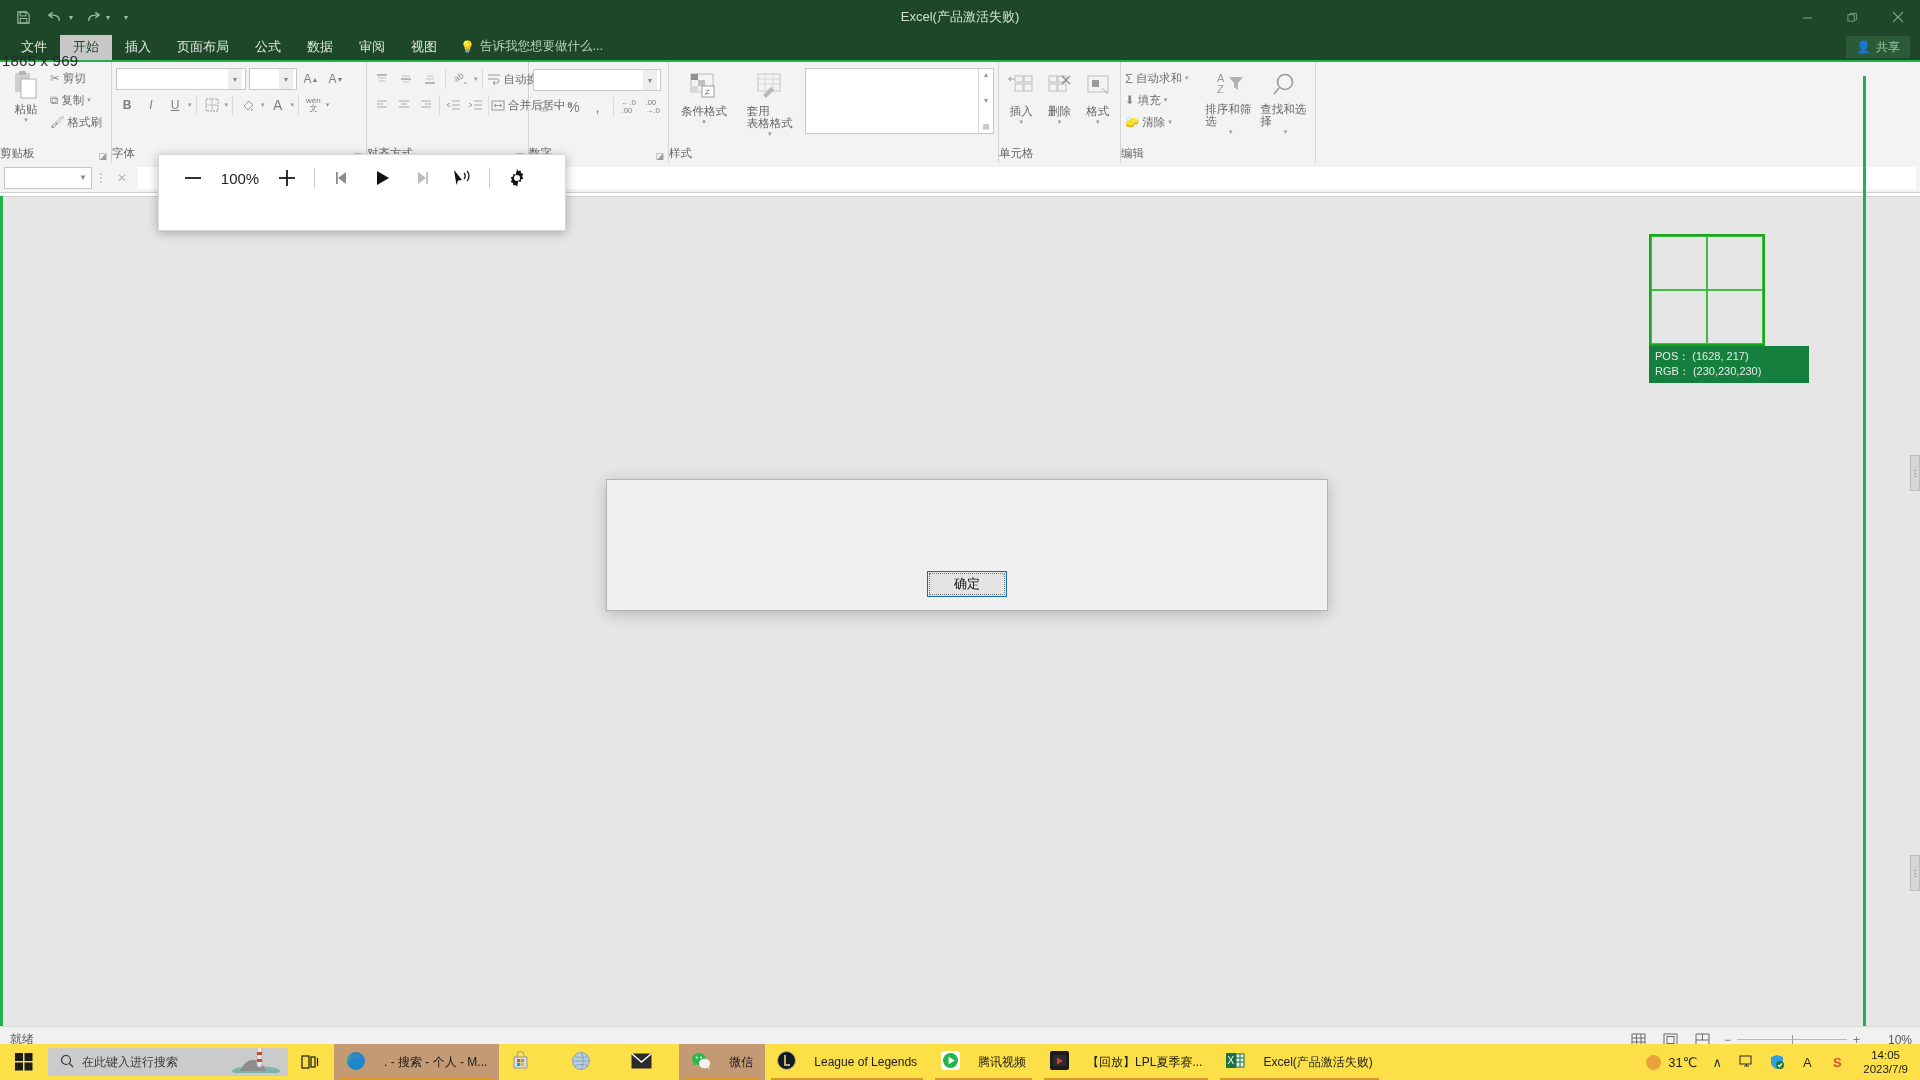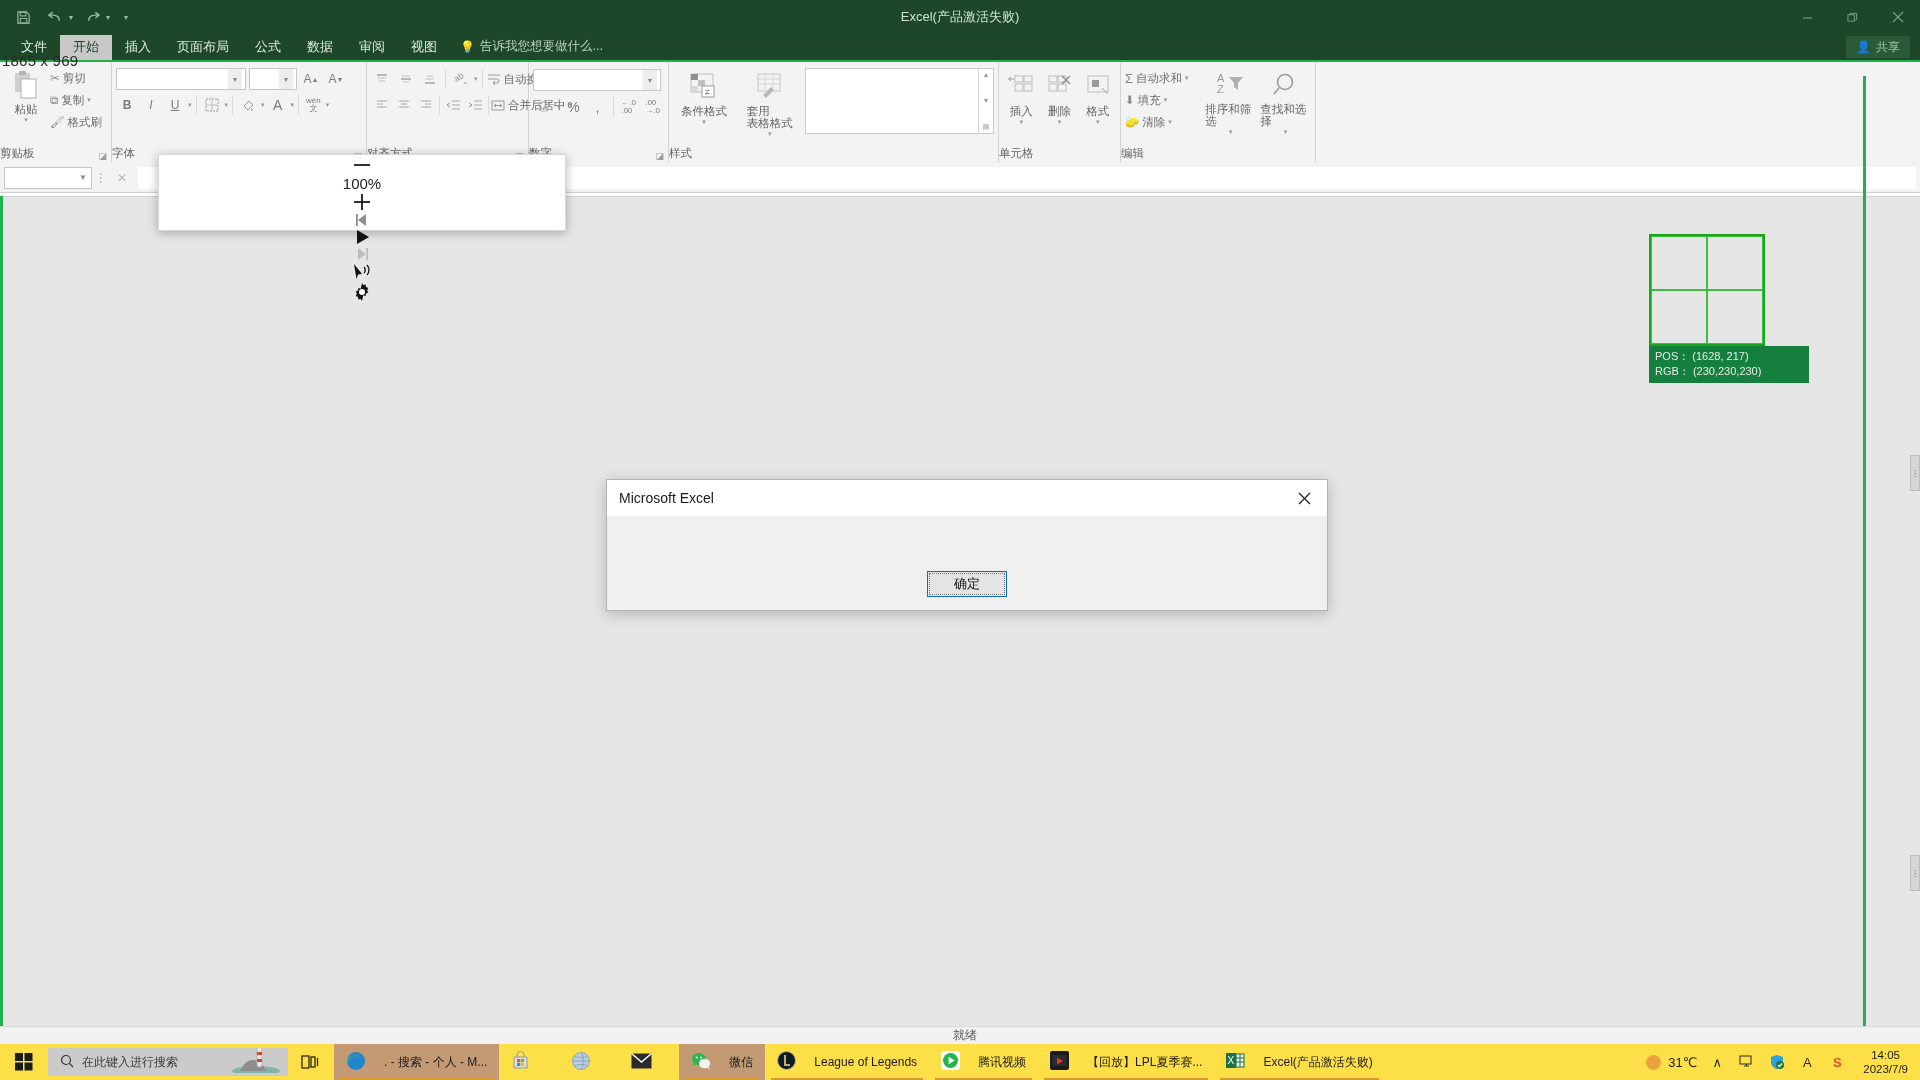--- a/index.html
+++ b/index.html
@@ -83,39 +83,39 @@
   .fbtns { display:flex; }
   .fbtn { width:24px;height:22px; display:flex;align-items:center;justify-content:center;
           color:#b8b8b8; font-size:12px;}
   .finput { flex:1; height:22px; background:#fff; margin-left:4px; }
   
   .sheet { position:absolute; left:0; right:0; top:196px; bottom:54px; background:#e6e6e6;
            border-top:1px solid #d0d0d0;}
   .greenborder-left { position:absolute; left:0; top:196px; bottom:54px; width:3px; background:#21b14c;}
   .greenborder-right{ position:absolute; right:54px; top:76px; bottom:44px; width:3px; background:#21b14c;}
   .statusbar { position:absolute; left:0; right:0; bottom:28px; height:26px; background:#f1f1f1;
-               display:flex; align-items:center; border-top:1px solid #d9d9d9;flex-direction:column; }
+               display:flex; align-items:center; border-top:1px solid #d9d9d9; }
   .status-left { padding-left:10px; font-size:12px; color:#555; }
   .status-right { margin-left:auto; display:flex; align-items:center; gap:10px; padding-right:8px;}
   .viewbtn { width:22px;height:20px; display:flex;align-items:center;justify-content:center; color:#666;}
   .zoomslider { display:flex; align-items:center; gap:6px; color:#777; font-size:12px;}
   .zline { width:110px; height:1px; background:#b8b8b8; position:relative;}
   .zline:after{content:"";position:absolute;left:50%;top:-4px;width:1px;height:9px;background:#999;}
   .zlevel { width:42px; text-align:right; font-size:12px; color:#555;}
   
   #magnifier {
     position:absolute; left:158px; top:154px; width:408px; height:77px;
     background:#fff; box-shadow:0 2px 10px rgba(0,0,0,.28); border:1px solid #d8d8d8;
   }
   .mg-title { height:30px; display:flex; align-items:center; padding-left:10px; gap:8px;}
   .mg-title .tl { font-size:12.5px; color:#6b6b6b;}
   .mg-ctrls { margin-left:auto; display:flex; height:30px;}
   .mg-c { width:32px;height:30px;display:flex;align-items:center;justify-content:center;
           color:#555; font-size:12px;}
-  .mg-body { display:flex; align-items:center; gap:0; padding:0 14px; height:46px;flex-direction:column;}
+  .mg-body { display:flex; align-items:center; gap:0; padding:0 14px; height:46px;}
   .mg-b { width:40px;height:40px;display:flex;align-items:center;justify-content:center; color:#1a1a1a;}
   .mg-pct { font-size:15px; color:#222; width:54px; text-align:center;}
   .mg-div { width:1px;height:20px;background:#c9c9c9;margin:0 7px;}
   
   #probe { position:absolute; left:1649px; top:234px; width:116px; }
   .probe-grid { width:116px; height:112px; background:#e6e6e6; border:2px solid #17a81a;
                 display:grid; grid-template-columns:1fr 1fr; grid-template-rows:1fr 1fr;}
   .probe-grid div { border:1px solid #3fbc42; }
   .probe-info { background:#15803d; color:#e9e9e9; font-size:11px; padding:3px 6px 4px;
                 width:160px; line-height:15px; }
@@ -685,29 +685,20 @@
       <span>(1628, 217)</span>
     </div>
     <div>
       <span>RGB：</span>
       <span>(230,230,230)</span>
     </div>
   </div>
 </div>
 
 <div id="dialog">
-  <div class="dlg-title">
-    <span>Microsoft Excel</span>
-    <div class="dlg-x">
-      <svg width="13" height="13" viewBox="0 0 13 13">
-          <line x1="1" y1="1" x2="12" y2="12" stroke="#222" stroke-width="1.2"></line>
-          <line x1="12" y1="1" x2="1" y2="12" stroke="#222" stroke-width="1.2"></line>
-        </svg>
-    </div>
-  </div>
   <div class="dlg-ok">确定</div>
 </div>
 
 <div id="taskbar">
   <div class="tb-start">
     <svg width="18" height="18" viewBox="0 0 18 18">
         <rect x="0" y="0" width="8" height="8" fill="#1c1c1c"></rect>
         <rect x="9.5" y="0" width="8" height="8" fill="#1c1c1c"></rect>
         <rect x="0" y="9.5" width="8" height="8" fill="#1c1c1c"></rect>
         <rect x="9.5" y="9.5" width="8" height="8" fill="#1c1c1c"></rect>

